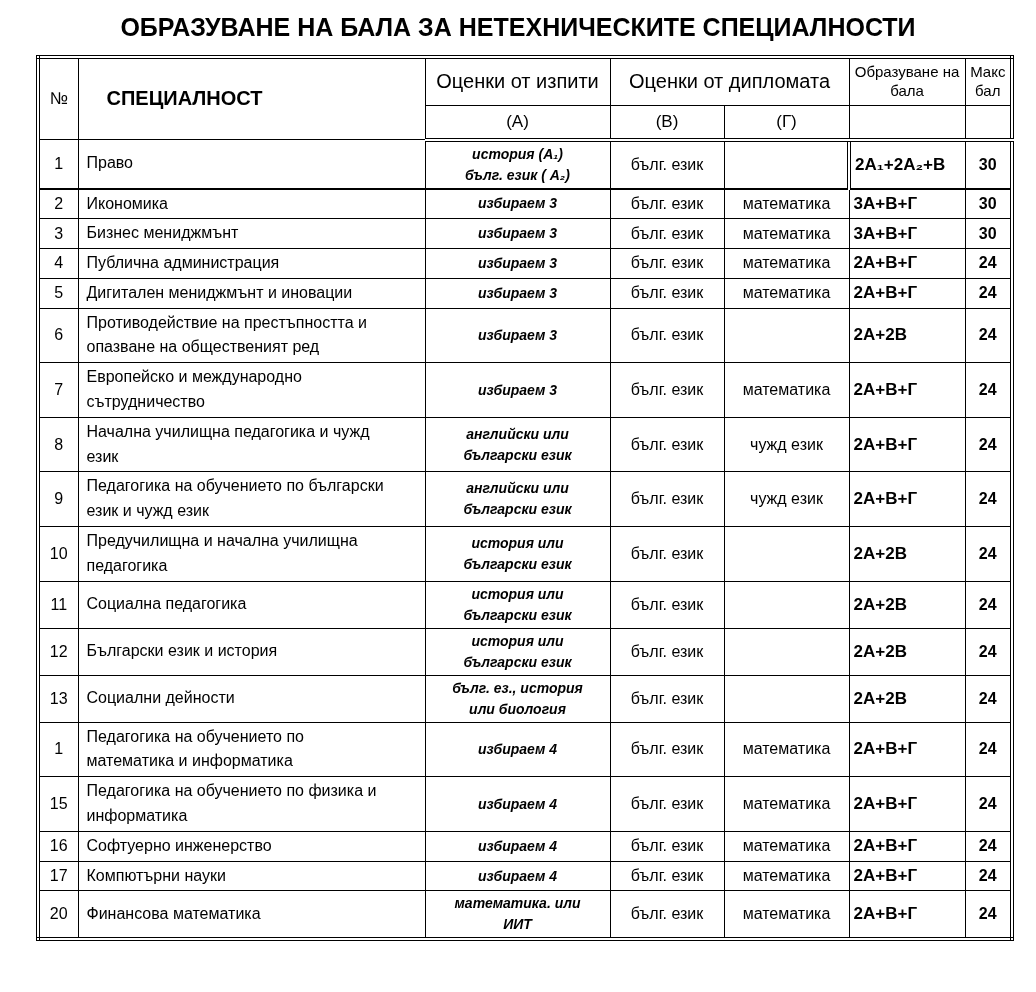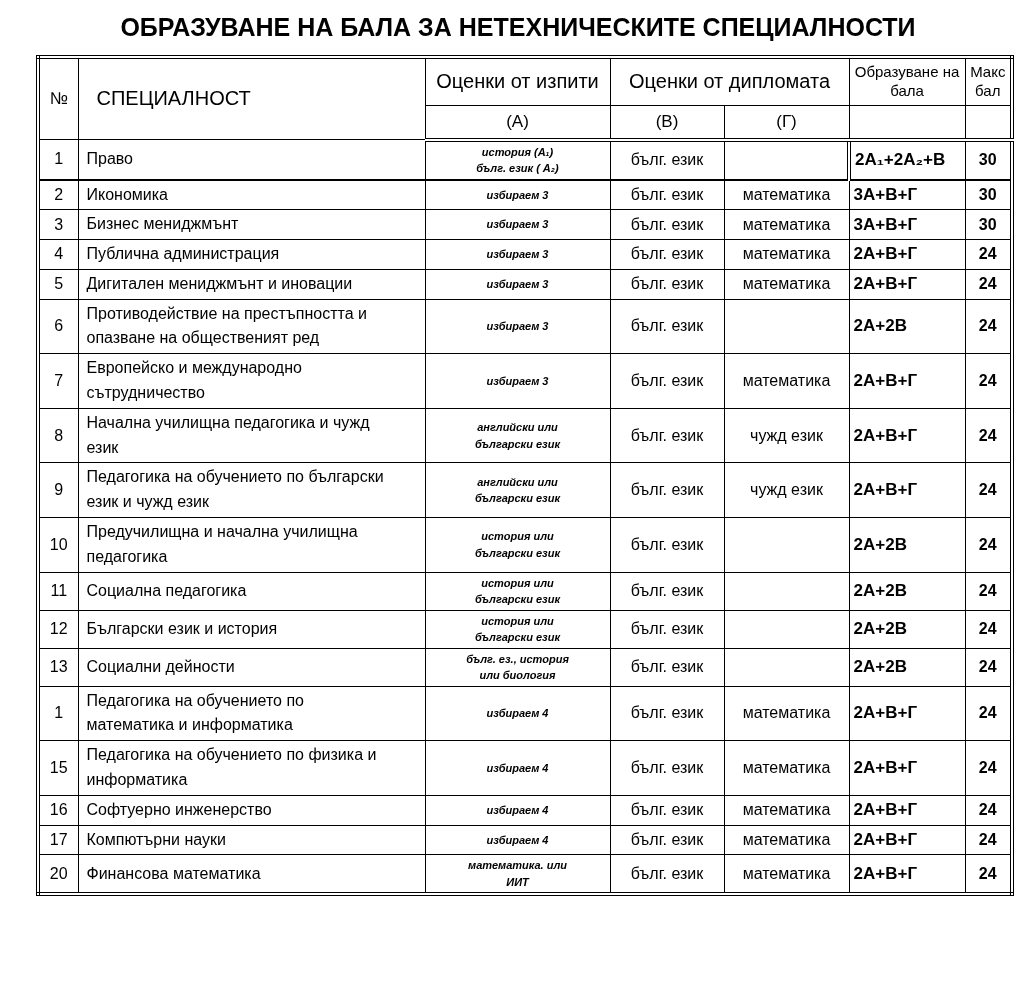--- a/index.html
+++ b/index.html
@@ -55,35 +55,35 @@
     font-size: 20px;
     text-align: center;
     background: #fff;
   }
   thead tr.grp th { height: 42px; }
   thead tr.sub th {
     height: 28px;
     font-size: 17px;
     border-bottom: 4px double #000; 
   }
-  thead th.h-spec { text-align: left; padding-left: 18px; }
+  thead th.h-spec { text-align: left; padding-left: 28px; font-weight: bold; }
   thead th.h-num  { font-size: 17px; }
   thead th.h-form, thead th.h-max { font-size: 15px; line-height: 1.25; padding: 1px 2px; }
 
   
   tbody td.c-num  { font-size: 16px; text-align: center; }
   tbody td.c-spec {
     font-size: 16px;
     text-align: left;
     padding: 2px 8px;
     line-height: 1.55;
     white-space: pre-line;
   }
   tbody td.c-exam {
-    font-size: 11px;
+    font-size: 14px;
     font-weight: bold;
     font-style: italic;
     text-align: center;
     line-height: 1.5;
     white-space: pre-line;
   }
   tbody td.c-b, tbody td.c-g { font-size: 16px; text-align: center; }
   tbody td.c-form { font-size: 17px; font-weight: bold; text-align: left; }
   tbody td.c-max  { font-size: 16px; font-weight: bold; text-align: center; padding: 2px 1px; }
 

